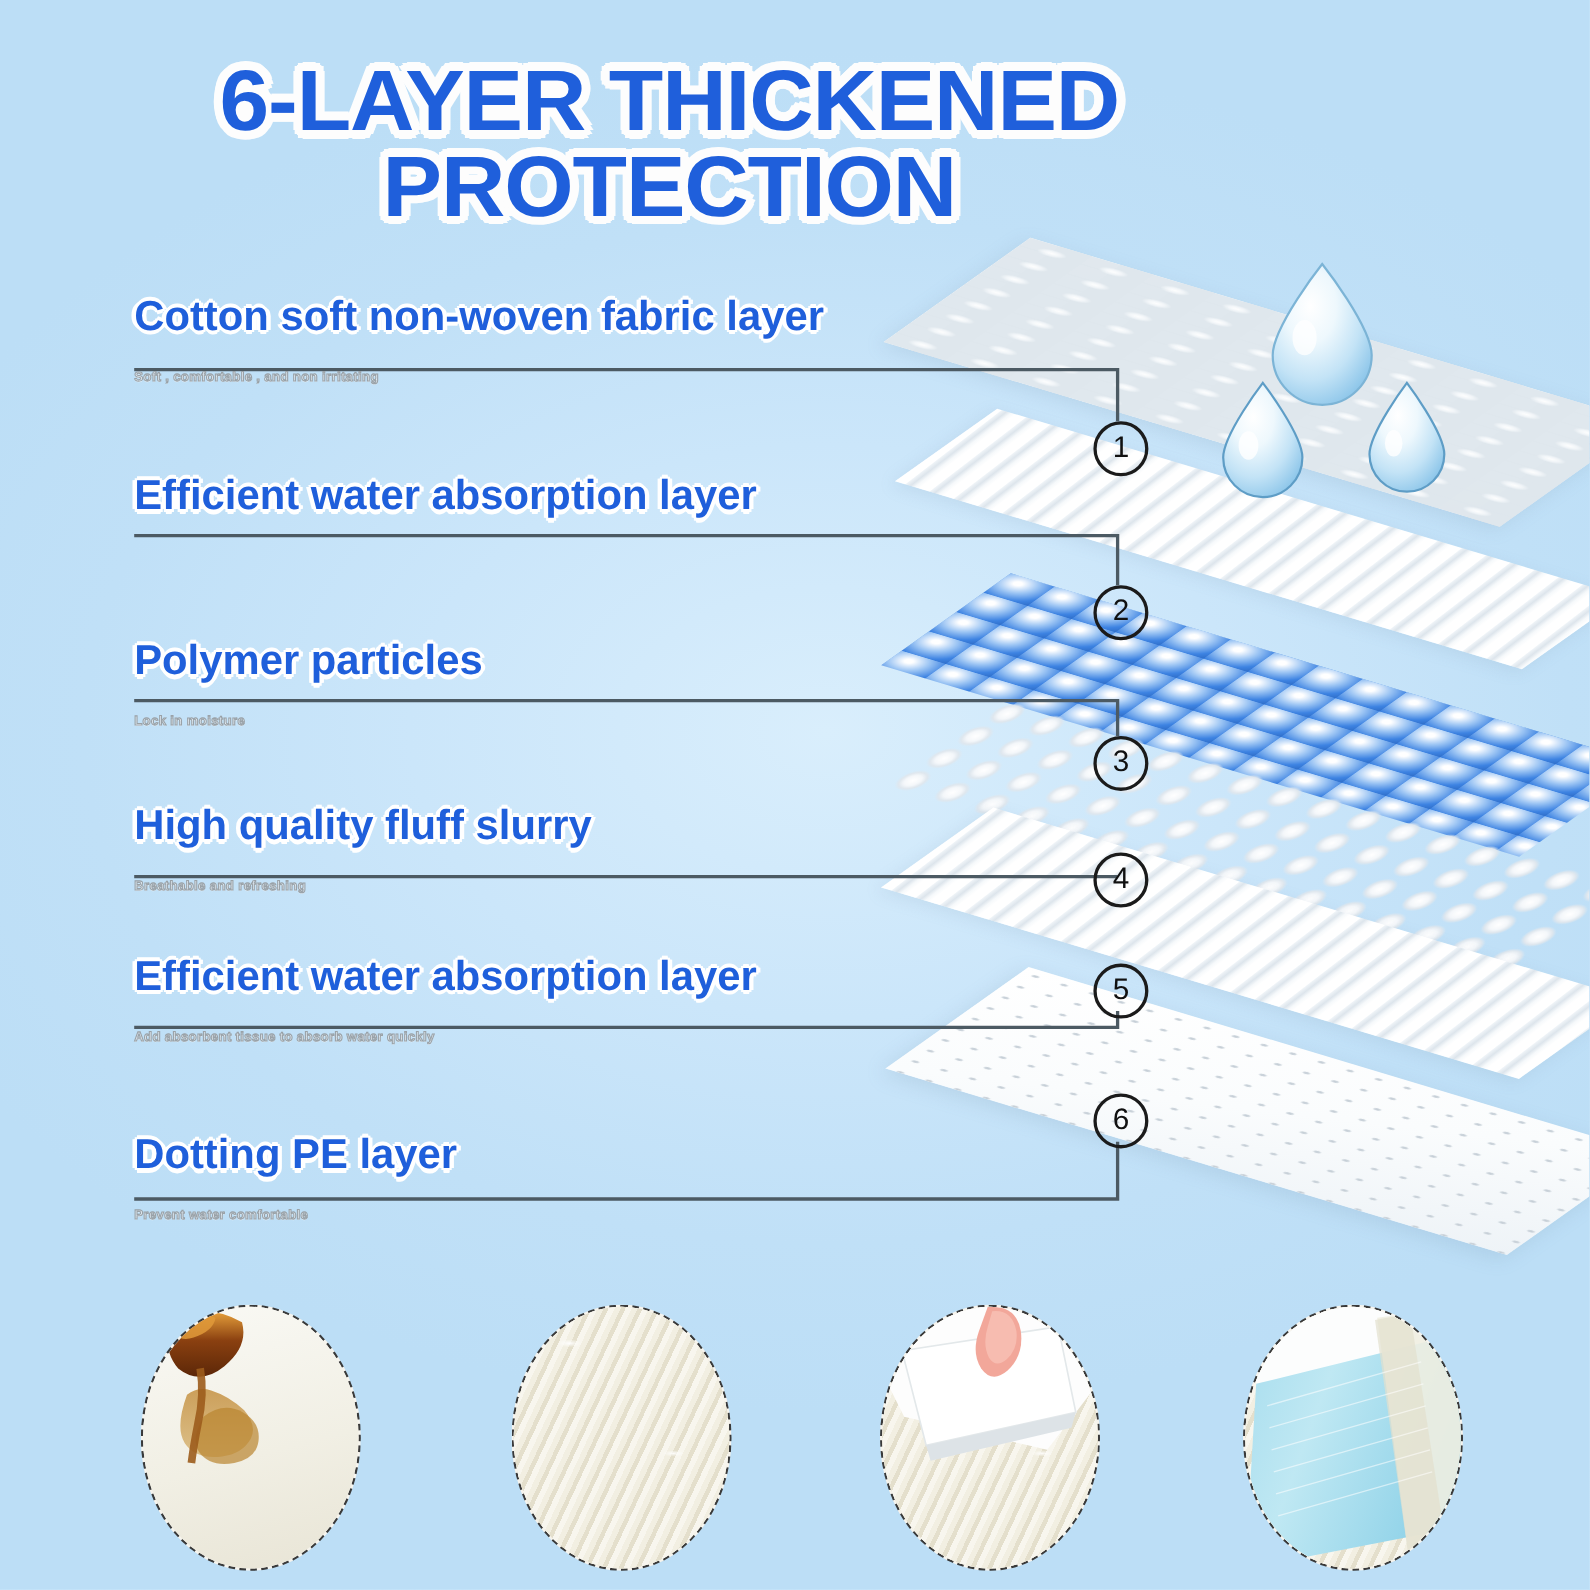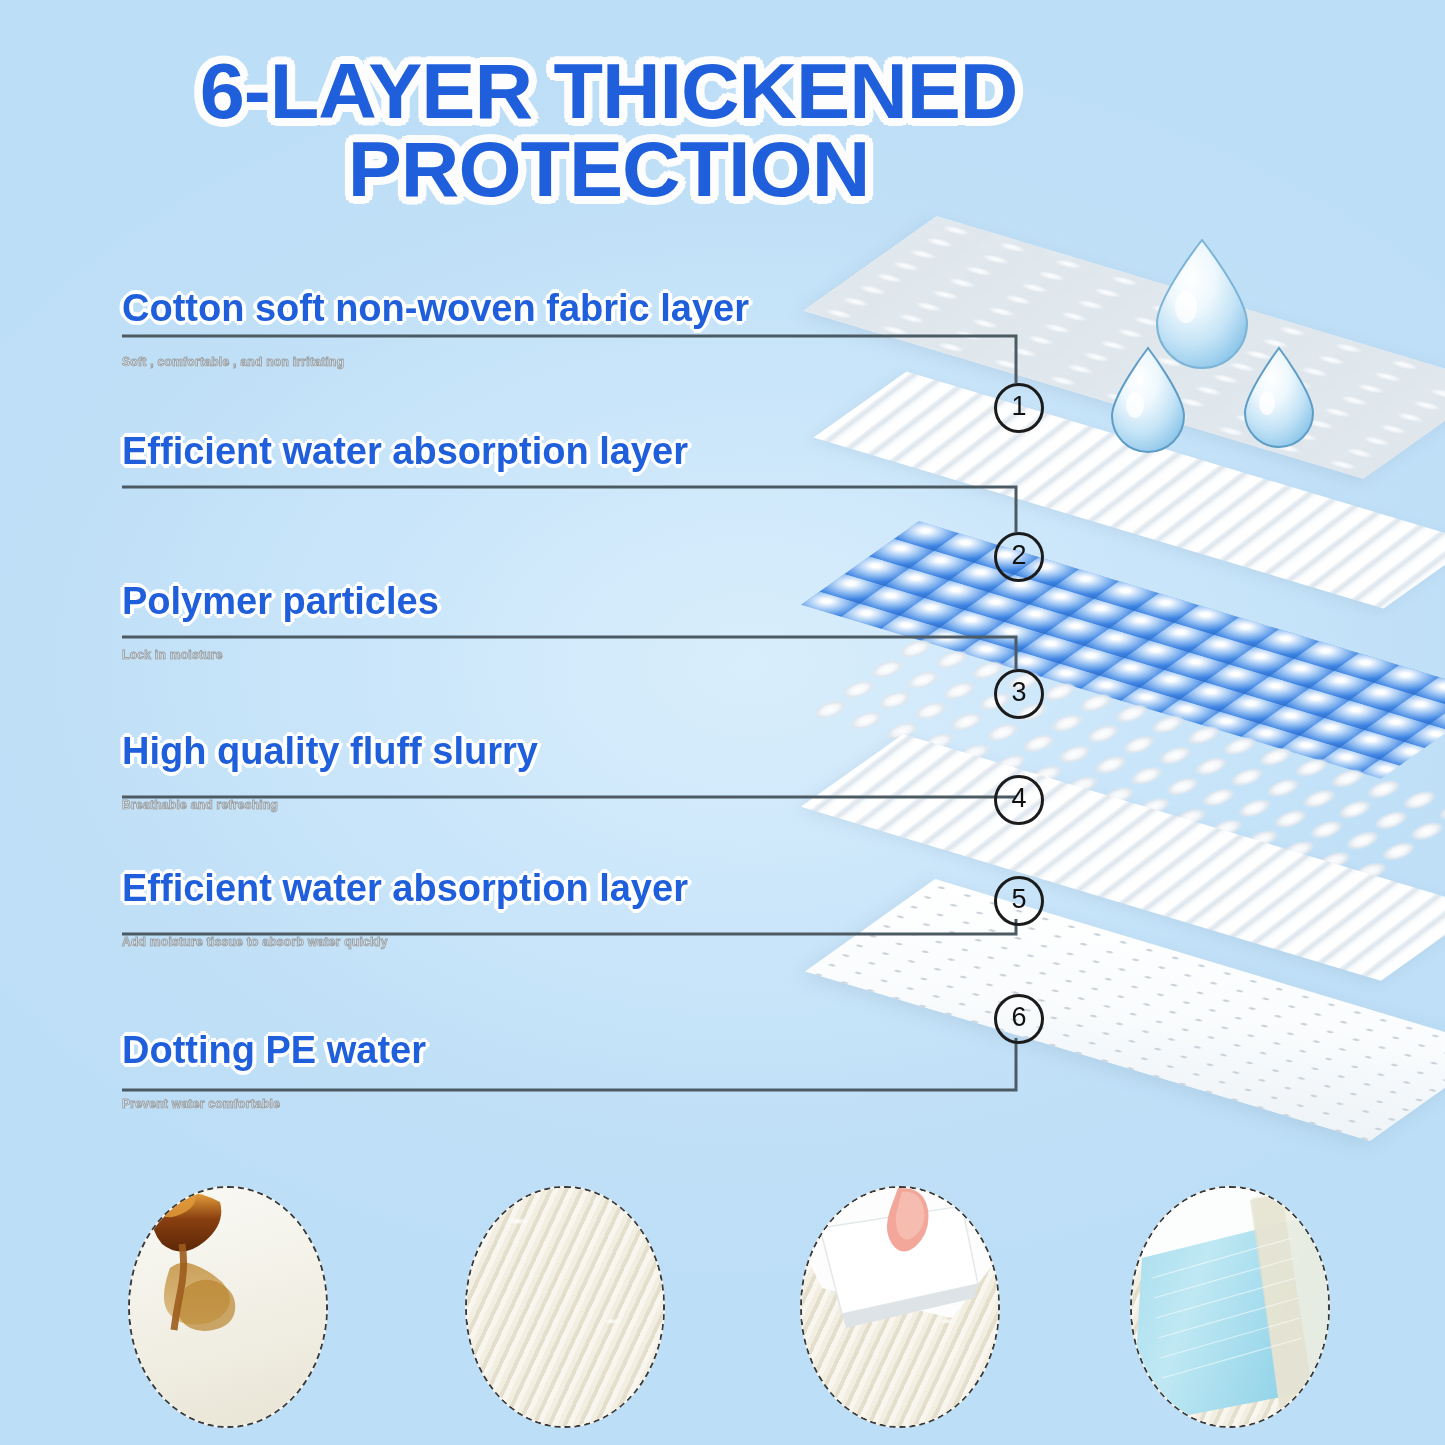--- a/index.html
+++ b/index.html
@@ -270,46 +270,46 @@
     </g>
   </svg>
 
   <div class="num-circle" style="left:994px; top:383px;">1</div>
   <div class="num-circle" style="left:994px; top:532px;">2</div>
   <div class="num-circle" style="left:994px; top:669px;">3</div>
   <div class="num-circle" style="left:994px; top:775px;">4</div>
   <div class="num-circle" style="left:994px; top:876px;">5</div>
   <div class="num-circle" style="left:994px; top:994px;">6</div>
 
-  <div class="layer-block" style="top:288px;">
+  <div class="layer-block" style="top:268px;">
     <div class="layer-title">Cotton soft non-woven fabric layer</div>
     <div class="layer-sub">Soft , comfortable , and non irritating</div>
   </div>
 
   <div class="layer-block" style="top:431px;">
     <div class="layer-title">Efficient water absorption layer</div>
   </div>
 
   <div class="layer-block" style="top:731px;">
     <div class="layer-title">High quality fluff slurry</div>
     <div class="layer-sub">Breathable and refreshing</div>
   </div>
 
   <div class="layer-block" style="top:581px;">
     <div class="layer-title">Polymer particles</div>
     <div class="layer-sub">Lock in moisture</div>
   </div>
 
   <div class="layer-block" style="top:868px;">
     <div class="layer-title">Efficient water absorption layer</div>
-    <div class="layer-sub">Add moisture tissue to absorb water quickly</div>
+    <div class="layer-sub">Add absorbent tissue to absorb water quickly</div>
   </div>
 
   <div class="layer-block" style="top:1030px;">
-    <div class="layer-title">Dotting PE water</div>
+    <div class="layer-title">Dotting PE layer</div>
     <div class="layer-sub">Prevent water comfortable</div>
   </div>
 
   <div class="photo-row">
 
     <div class="photo" style="left:128px; top:0;">
       <div class="photo-inner">
         <div class="fluff-tex" style="background:linear-gradient(165deg,#fbfbf8 0%,#f1efe4 55%,#e6e2d2 100%)"></div>
         <svg viewBox="0 0 196 238" width="196" height="238" style="position:absolute;left:0;top:0">
           <defs>

